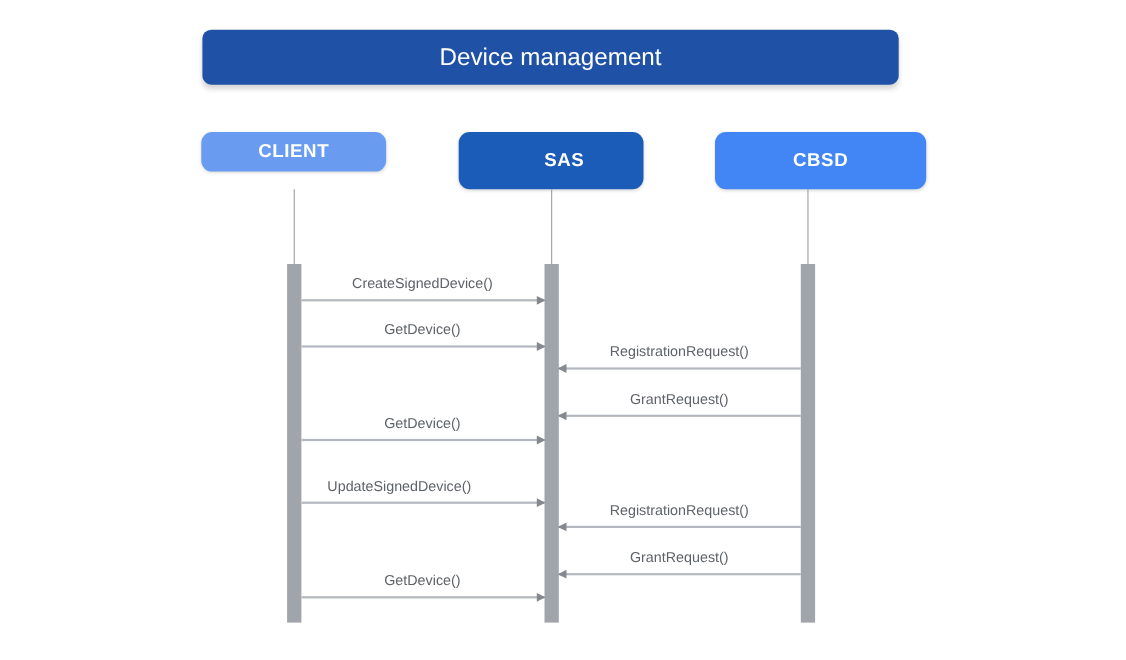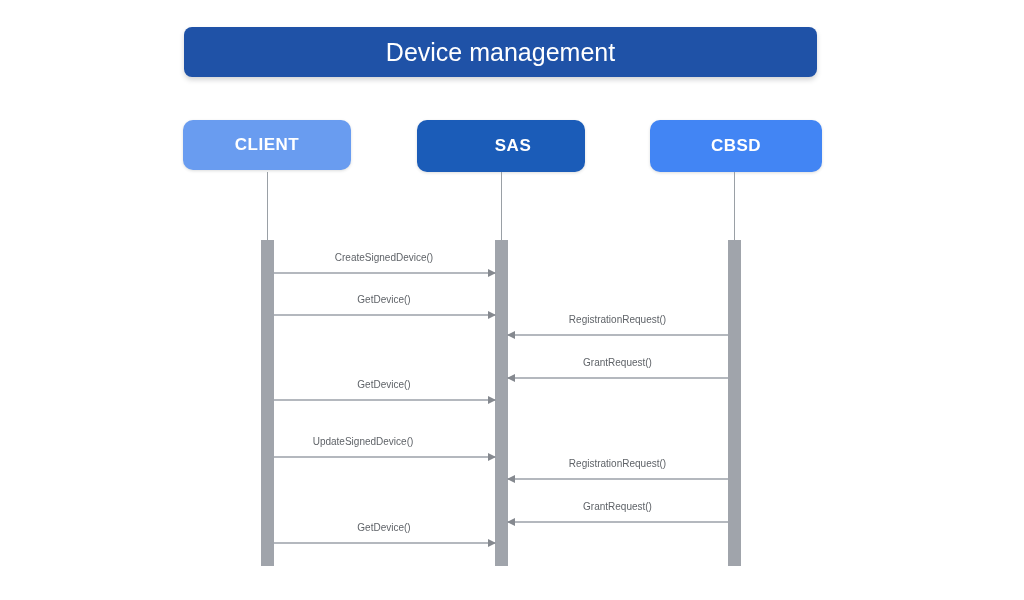--- a/index.html
+++ b/index.html
@@ -11,64 +11,64 @@
     height: 600px;
     background: #ffffff;
     overflow: hidden;
   }
   .title-bar {
     position: absolute;
     left: 184px; top: 27px;
     width: 633px; height: 50px;
     display: flex; align-items: center; justify-content: center;
     color: #ffffff;
-    font-size: 25px;
+    font-size: 22px;
     border-radius: 8px;
     box-shadow: 0 3px 5px rgba(60,64,67,0.22);
   }
   .actor-box {
     position: absolute;
     display: flex; align-items: center; justify-content: center;
     color: #ffffff;
     font-size: 17px;
     font-weight: bold;
     letter-spacing: 0.5px;
     border-radius: 10px;
     box-shadow: 0 1px 3px rgba(60,64,67,0.18);
   }
   .lifeline { position: absolute; width: 1px; }
   .activation { position: absolute; }
   .msg-label {
     position: absolute;
     text-align: center;
-    font-size: 10px;
+    font-size: 13px;
     line-height: 16px;
     white-space: nowrap;
   }
   .msg-line { position: absolute; height: 1.5px; }
   .arrowhead {
     position: absolute;
     width: 0; height: 0;
     top: -3.5px;
     border-top: 4.5px solid transparent;
     border-bottom: 4.5px solid transparent;
   }
 </style>
 </head>
 <body>
 
 <div class="canvas" id="canvas">
   <div class="title-bar" style="background: rgb(31, 82, 167);">Device management</div>
-<div class="actor-box" style="left: 183px; top: 120px; width: 168px; height: 50px; background: rgb(105, 156, 240);">CLIENT</div>
+<div class="actor-box" style="left: 183px; top: 120px; width: 168px; height: 36px; background: rgb(105, 156, 240);">CLIENT</div>
     <div class="lifeline" style="left: 267px; top: 172px; height: 68px; background: rgb(154, 160, 166);"></div>
     <div class="activation" style="left: 260.5px; top: 240px; width: 13px; height: 326px; background: rgb(160, 164, 171);"></div>
     <div class="actor-box" style="left: 417px; top: 120px; width: 168px; height: 52px; background: rgb(27, 92, 184); padding-left: 24px;">SAS</div>
     <div class="lifeline" style="left: 501px; top: 172px; height: 68px; background: rgb(154, 160, 166);"></div>
     <div class="activation" style="left: 494.5px; top: 240px; width: 13px; height: 326px; background: rgb(160, 164, 171);"></div>
-    <div class="actor-box" style="left: 650px; top: 120px; width: 172px; height: 52px; background: rgb(66, 133, 244);">CBSD</div>
+    <div class="actor-box" style="left: 650px; top: 120px; width: 192px; height: 52px; background: rgb(66, 133, 244);">CBSD</div>
     <div class="lifeline" style="left: 734px; top: 172px; height: 68px; background: rgb(154, 160, 166);"></div>
     <div class="activation" style="left: 727.5px; top: 240px; width: 13px; height: 326px; background: rgb(160, 164, 171);"></div>
     <div class="msg-label" style="left: 273.5px; top: 250px; width: 221px; color: rgb(95, 99, 104);">CreateSignedDevice()</div>
     <div class="msg-line" style="left: 273.5px; top: 272px; width: 221px; background: rgb(180, 184, 190);">
       <div class="arrowhead" style="right: -1px; border-left: 8px solid rgb(133, 137, 143);"></div>
     </div>
     <div class="msg-label" style="left: 273.5px; top: 292px; width: 221px; color: rgb(95, 99, 104);">GetDevice()</div>
     <div class="msg-line" style="left: 273.5px; top: 314px; width: 221px; background: rgb(180, 184, 190);">
       <div class="arrowhead" style="right: -1px; border-left: 8px solid rgb(133, 137, 143);"></div>
     </div>

